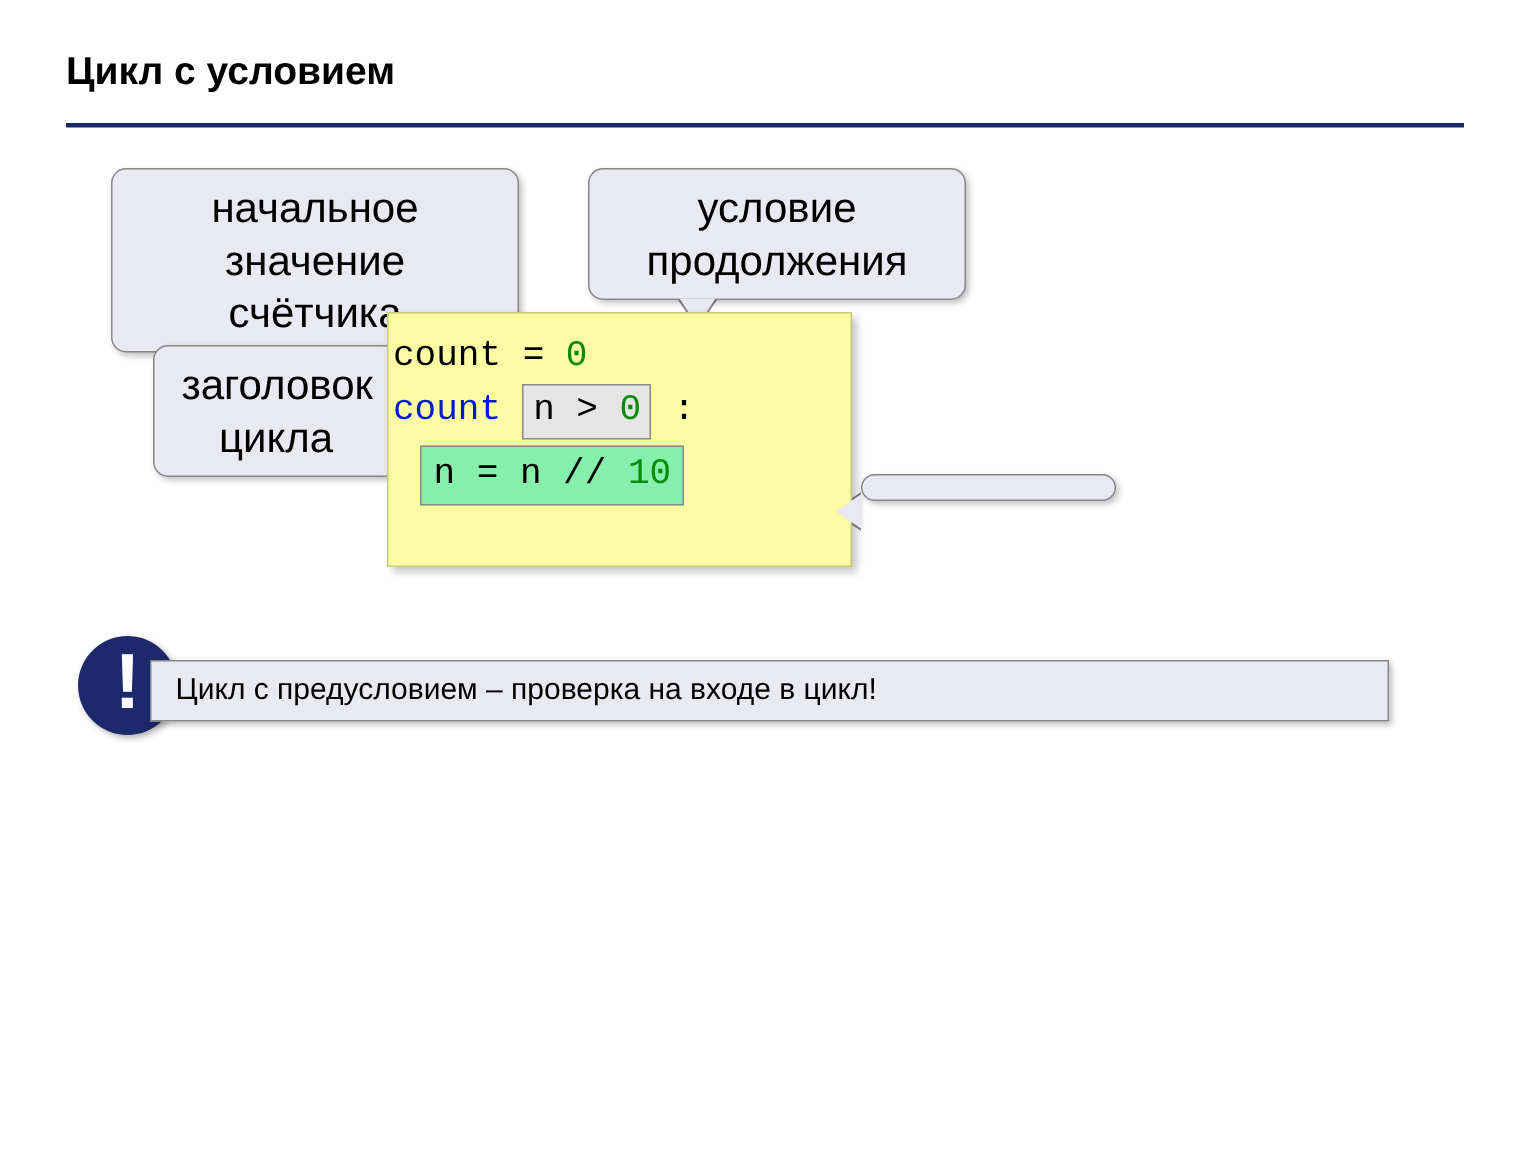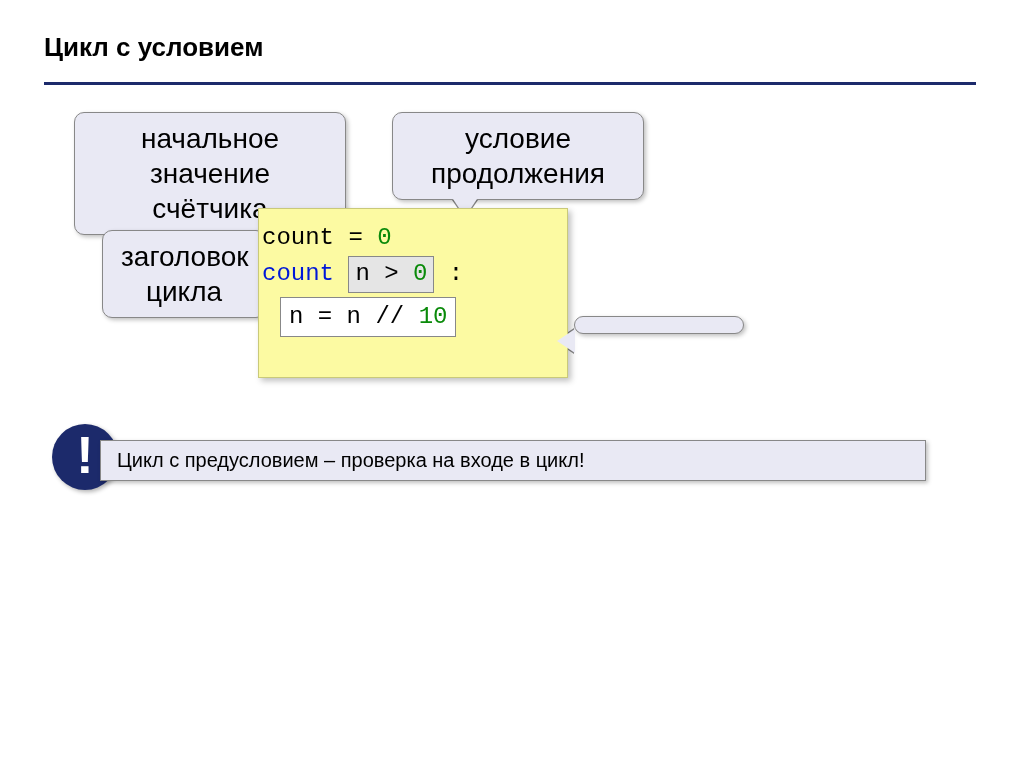--- a/index.html
+++ b/index.html
@@ -127,21 +127,21 @@
 .kw { color: #0018d8; }
 .num { color: #0a8a0a; }
 .inner-box {
   display: inline-block;
   background: #e5e5e5;
   border: 1px solid #888;
   padding: 0 6px;
 }
 .body-box {
   display: inline-block;
-  background: #ffffff;
+  background: #86efac;
   border: 1px solid #888;
   padding: 2px 8px;
   margin-left: 18px;
   margin-top: 4px;
 }
 
 .note-bar {
   position: absolute;
   top: 440px;
   left: 100px;

